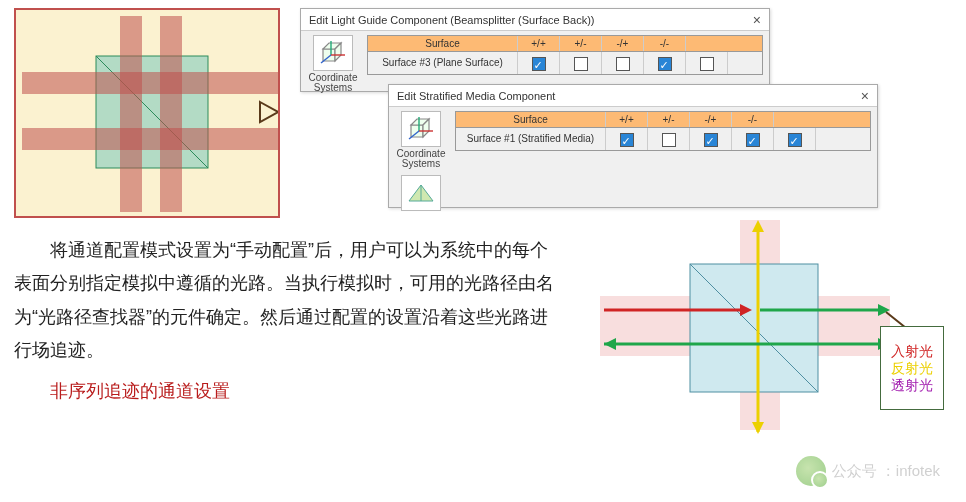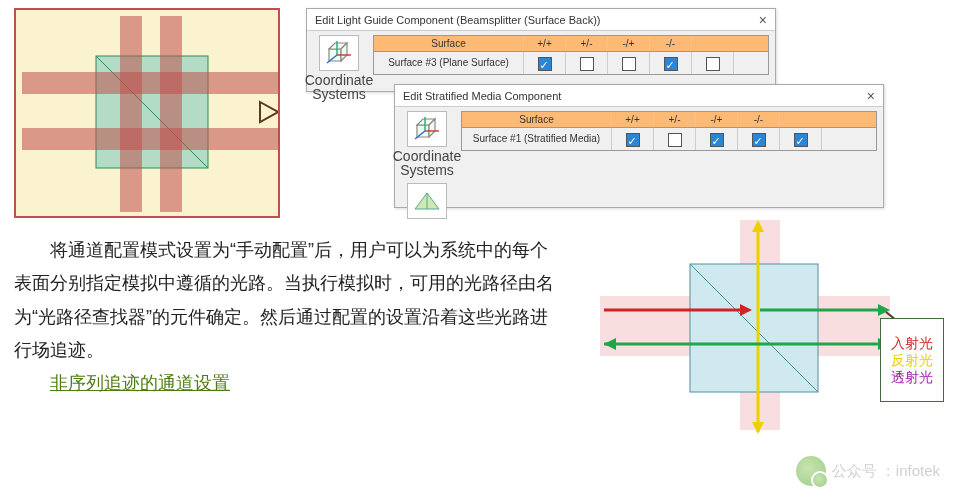--- a/index.html
+++ b/index.html
@@ -1,43 +1,43 @@
 <!DOCTYPE html>
 <html><head>
 <meta charset="utf-8">
 <style>
   *{box-sizing:border-box;margin:0;padding:0}
   body{width:966px;height:502px;background:#fff;font-family:"Microsoft YaHei",SimSun,Arial,sans-serif;position:relative;overflow:hidden}
-  .top-row{display:flex;gap:26px;padding:8px 14px 4px 14px}
+  .top-row{display:flex;gap:20px;padding:8px 14px 4px 14px}
   .fig-left{width:266px;height:210px;border:2px solid #c0504d;background:#fbf2d0;position:relative}
   .fig-left svg{position:absolute;left:0;top:0}
   .right-panel{flex:1;position:relative;height:210px}
   .window{position:absolute;background:#f0f0f0;border:1px solid #aaa;box-shadow:1px 1px 3px rgba(0,0,0,.15);font-size:10px;color:#333}
   .win1{left:0;top:0;width:470px;height:84px}
   .win2{left:88px;top:76px;width:490px;height:124px}
   .titlebar{height:22px;line-height:22px;background:#fff;border-bottom:1px solid #ccc;padding:0 8px;font-size:11px;display:flex;justify-content:space-between;align-items:center}
   .close{font-size:14px;color:#555;cursor:pointer}
   .win-body{display:flex;align-items:flex-start;padding:4px 6px;gap:8px}
   .iconcol{display:flex;flex-direction:column;align-items:center;gap:2px;width:52px}
   .cube{width:40px;height:36px;border:1px solid #bbb;background:#fff;display:flex;align-items:center;justify-content:center}
   .cube svg{width:32px;height:28px}
-  .iconlabel{font-size:14px;text-align:center;color:#444;line-height:1}
+  .iconlabel{font-size:10px;text-align:center;color:#444;line-height:1}
   .tbl{flex:1}
   .hdr{display:flex;border:1px solid #999;background:#fdba74;font-size:10px}
   .hdr>div{padding:2px 4px;border-right:1px solid #ccc;text-align:center}
   .col-surf{width:150px;text-align:left;padding-left:4px}
   .col-ch{width:42px}
   .rowdata{display:flex;border:1px solid #999;border-top:none;font-size:10px}
   .rowdata>div{padding:2px 4px;border-right:1px solid #ccc;text-align:center;height:22px;line-height:18px}
   .chk{display:inline-block;width:14px;height:14px;border:1px solid #555;background:#fff;vertical-align:middle;position:relative;margin-top:2px}
   .chk.c{background:#2985d6}
   .chk.c::after{content:"✓";color:#fff;position:absolute;left:1px;top:-2px;font-size:11px}
   .bottom-row{display:flex;padding:12px 14px 0 14px;gap:26px}
   .textcol{width:550px;font-size:18px;color:#222;line-height:1.85}
-  .link{color:#4d7c0f;text-decoration:underline;text-indent:2em;display:block;margin-top:0}
+  .link{color:#b91c1c;text-indent:2em;display:block;margin-top:8px}
   .fig-right{flex:1;position:relative}
   .fig-right svg{position:absolute;left:0;top:-20px}
   .legend{position:absolute;right:8px;bottom:-2px;font-size:14px;border:1px solid #446b3e;padding:16px 10px;background:#fff}
   .legend div{line-height:1.2}
   .watermark{position:absolute;right:26px;bottom:16px;display:flex;align-items:center;gap:6px;opacity:.55;font-size:15px;color:#aaa}
   .wm-icon{width:30px;height:30px;border-radius:50%;background:radial-gradient(circle at 40% 40%,#9ace6d,#4ea72e);position:relative}
   .wm-icon::after{content:"";position:absolute;width:14px;height:14px;border-radius:50%;background:radial-gradient(circle at 40% 40%,#9ace6d,#4ea72e);right:-3px;bottom:-3px;border:2px solid #fff}
 </style>
 </head>
 <body>

